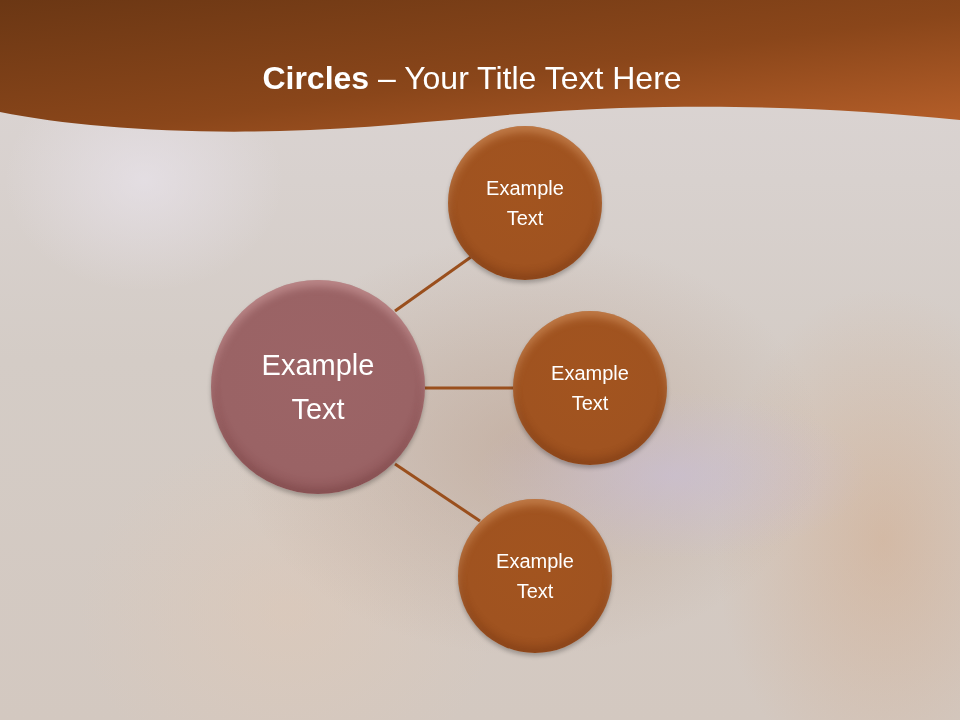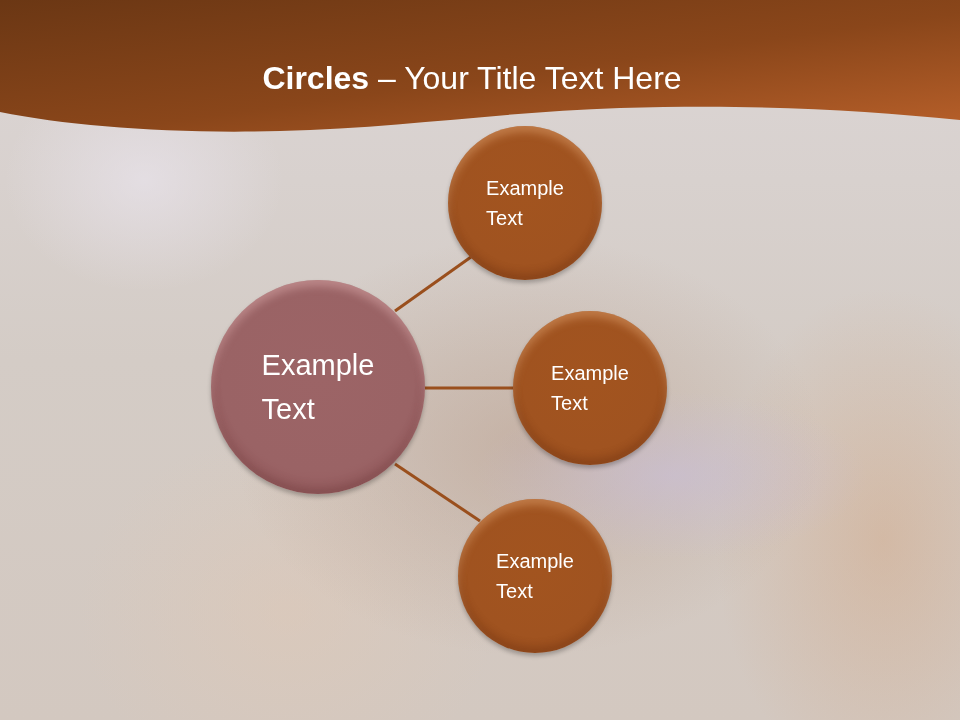--- a/index.html
+++ b/index.html
@@ -12,21 +12,21 @@
           radial-gradient(ellipse 240px 360px at 92% 75%, rgba(210,160,120,0.40), rgba(210,160,120,0) 70%),
           radial-gradient(ellipse 300px 260px at 30% 85%, rgba(225,200,180,0.45), rgba(225,200,180,0) 70%),
           radial-gradient(ellipse 200px 160px at 15% 25%, rgba(235,230,240,0.6), rgba(235,230,240,0) 70%),
           linear-gradient(180deg, #dcd6d6 0%, #d4ccc6 50%, #d3c8c0 100%); }
   .header { position:absolute; left:0; top:0; width:960px; height:140px; }
   .title { position:absolute; left:0; top:36px; width:944px; text-align:center; color:#ffffff;
            font-family:"Liberation Sans", sans-serif; font-size:32px; line-height:46px; white-space:nowrap;margin-top:19px; }
   .title b { font-weight:bold; }
   svg.links { position:absolute; left:0; top:0; }
   .circle { position:absolute; border-radius:50%; display:flex; align-items:center; justify-content:center;
-            text-align:left; color:#fff; box-sizing:border-box; }
+            text-align:center; color:#fff; box-sizing:border-box; }
   .circle.center { left:211px; top:280px; width:214px; height:214px;
      background: radial-gradient(circle at 50% 45%, #9c6466 0%, #9a6365 60%, #94595c 85%, #b07a7c 100%);
      box-shadow: inset 0 6px 8px rgba(255,210,210,0.35), inset 0 -6px 10px rgba(80,30,30,0.25), 0 3px 4px rgba(0,0,0,0.25);
      font-size:29px; line-height:44px; font-family:"Liberation Sans", sans-serif; }
   .circle.sat { width:154px; height:154px;
      background: radial-gradient(circle at 50% 45%, #a2541f 0%, #a05320 60%, #9a4d1c 85%, #c07238 100%);
      box-shadow: inset 0 6px 8px rgba(255,200,150,0.35), inset 0 -6px 8px rgba(80,30,10,0.25), 0 3px 4px rgba(0,0,0,0.25);
      font-size:20px; line-height:30px; font-family:"Liberation Sans", sans-serif; }
   .circle .label span { display:block; }
 </style>

